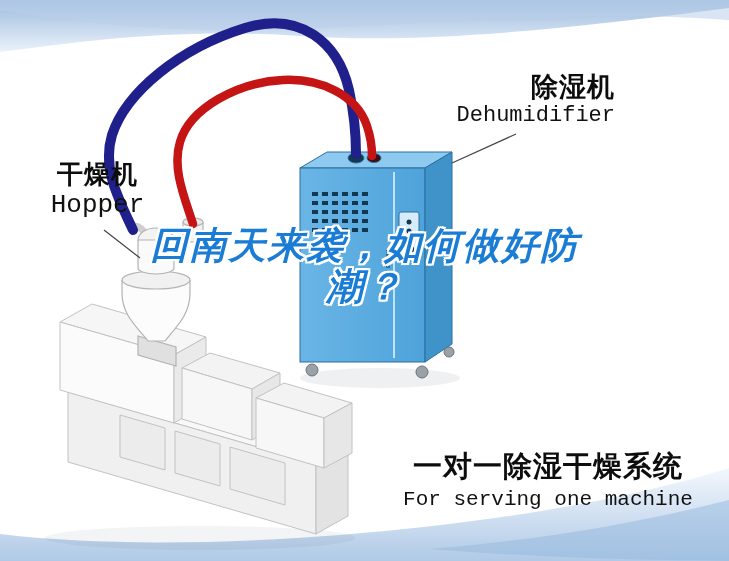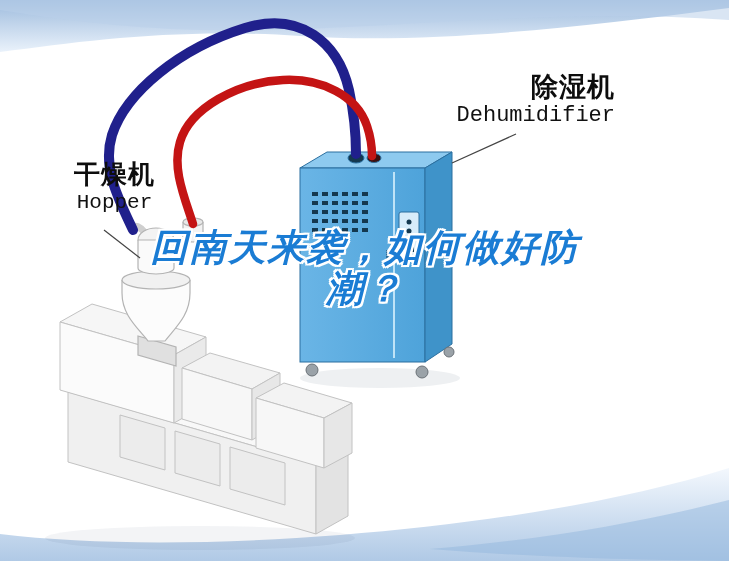--- a/index.html
+++ b/index.html
@@ -16,28 +16,28 @@
   .label-cn {
     font-family:"Liberation Sans", sans-serif;
     font-weight:bold; color:#0d0d0d; font-size:27px; line-height:1.15;
     letter-spacing:1px;
   }
   .label-en {
     font-family:Liberation Mono, monospace;
     color:#111111; font-size:22px; line-height:1.2;
   }
   .hopper-block .label-cn { font-size:26px; }
-  .hopper-block .label-en { font-size:21px; }
+  .hopper-block .label-en { font-size:26px; }
   .system-block .label-cn { font-size:29px; letter-spacing:1px; }
   .system-block .label-en { font-size:21px; margin-top:4px; }
 
   .headline {
     position:absolute; left:30px; top:228px; width:670px;
     text-align:center;
-    font-family:Liberation Sans, sans-serif;
+    font-family:Liberation Mono, monospace;
     font-weight:bold; font-style:italic;
     font-size:37px; line-height:1.1;
     color:#1a7cd4; letter-spacing:2px;
     text-shadow:
       2px 0 0 #fff, -2px 0 0 #fff, 0 2px 0 #fff, 0 -2px 0 #fff,
       2px 2px 0 #fff, -2px -2px 0 #fff, 2px -2px 0 #fff, -2px 2px 0 #fff;
   }
 </style>
 </head>
 <body>
@@ -144,29 +144,33 @@
       <path d="M133,230 C118,198 102,168 112,135 C126,92 180,48 245,28 C300,11 338,42 349,90 C354,113 356,132 356,154" stroke="#20208c" stroke-width="10"></path>
       <path d="M193,224 C184,196 172,168 180,142 C190,108 238,82 283,80 C322,78 357,96 367,126 C371,138 372,146 372,156" stroke="#c41414" stroke-width="8.5"></path>
     </g>
 
     <g stroke="#444444" stroke-width="1.2">
       <line x1="516" y1="134" x2="452" y2="163"></line>
       <line x1="104" y1="230" x2="140" y2="258"></line>
     </g>
   </svg>
 
-  <div class="label-block hopper-block" style="left:57px; top:160px; width:115px;">
+  <div class="label-block hopper-block" style="left:40px; top:160px; width:115px;">
     <div class="label-cn">干燥机</div>
     <div class="label-en">Hopper</div>
   </div>
 
   <div class="label-block" style="left:440px; top:72px; width:175px;text-align:right;">
     <div class="label-cn">除湿机</div>
     <div class="label-en">Dehumidifier</div>
   </div>
 
   <div class="headline">
     <div>回南天来袭，如何做好防</div>
     <div>潮？</div>
   </div>
 
+  <div class="label-block system-block" style="left:398px; top:450px; width:300px;">
+    <div class="label-cn">一对一除湿干燥系统</div>
+    <div class="label-en">For serving one machine</div>
+  </div>
 
 </div>
 
 </body></html>

